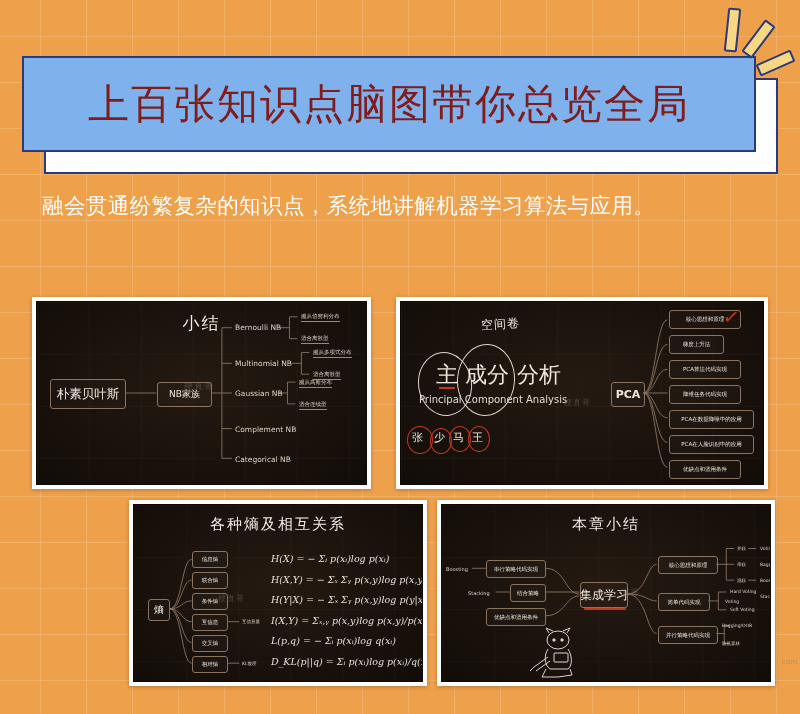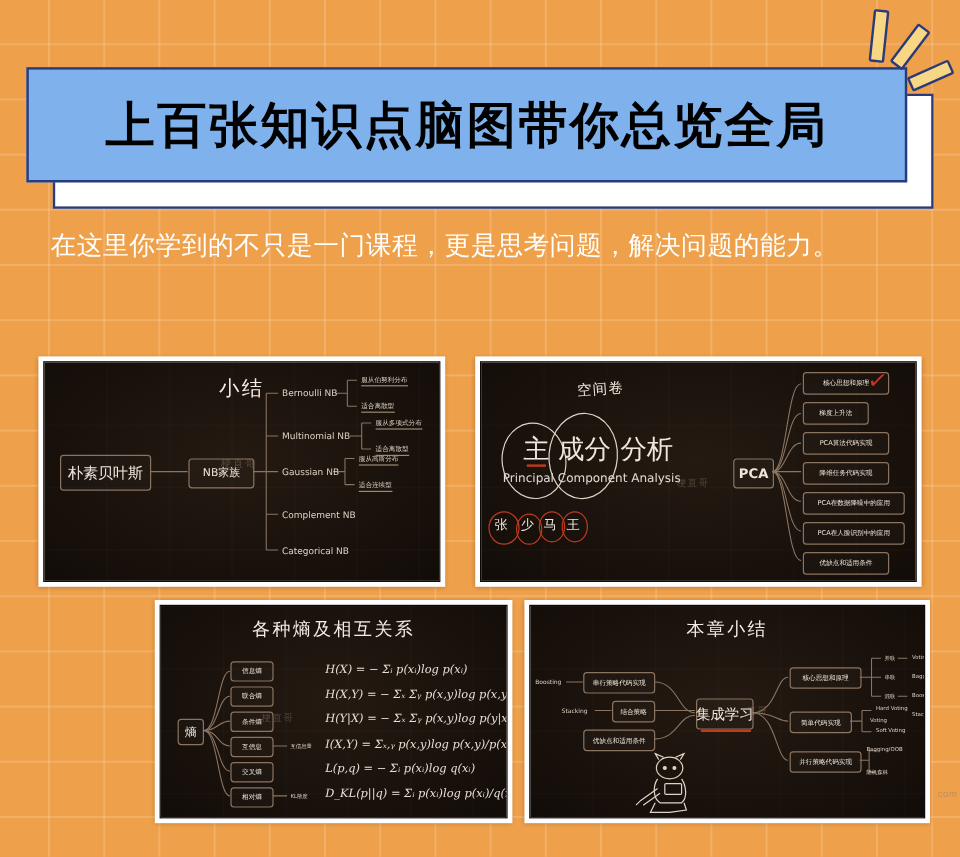--- a/index.html
+++ b/index.html
@@ -24,21 +24,21 @@
   #banner-shadow{
     position:absolute;left:22px;top:22px;width:734px;height:96px;
     background:#ffffff;border:2px solid #2b3a7a;box-sizing:border-box;
   }
   #banner-box{
     position:absolute;left:0;top:0;width:734px;height:96px;
     background:#7fb2ec;border:2.5px solid #2b3a7a;box-sizing:border-box;
     display:flex;align-items:center;justify-content:center;
   }
   #banner-title{
-    color:#000000;font-size:41px;font-weight:bold;letter-spacing:2px;
+    color:#7f1d1d;font-size:41px;font-weight:normal;letter-spacing:2px;
     font-family:"DejaVu Sans","Liberation Sans",sans-serif;
     white-space:nowrap;
   }
   
   .burst{position:absolute;background:#f7d783;border:2px solid #2b3a7a;box-sizing:border-box;}
   #burst-1{left:726px;top:8px;width:13px;height:44px;transform:rotate(6deg);border-radius:2px;}
   #burst-2{left:752px;top:19px;width:13px;height:40px;transform:rotate(37deg);border-radius:2px;}
   #burst-3{left:769px;top:44px;width:13px;height:38px;transform:rotate(66deg);border-radius:2px;}
   
   #subtitle{
@@ -117,21 +117,21 @@
   <div id="banner-shadow"></div>
   <div id="banner-box">
     <span id="banner-title">上百张知识点脑图带你总览全局</span>
   </div>
 </div>
 <div class="burst" id="burst-1"></div>
 <div class="burst" id="burst-2"></div>
 <div class="burst" id="burst-3"></div>
 
 <div id="subtitle">
-  <div>在这里你学到的不只是一门课程，更是思考问题，解决问题的能力。</div>
+  <div>融会贯通纷繁复杂的知识点，系统地讲解机器学习算法与应用。</div>
 </div>
 
 <div class="panel" id="panel-1">
   <div class="panel-inner">
     <div class="slide-title" style="top:10px;">小结</div>
     <div class="watermark" style="left:147px;top:78px;font-size:9px;">梗直哥</div>
 
     <svg class="wires" viewBox="0 0 331 184" preserveAspectRatio="none">
       <line class="w" x1="89" y1="92" x2="120" y2="92"></line>
       <line class="w" x1="175" y1="92" x2="186" y2="92"></line>

